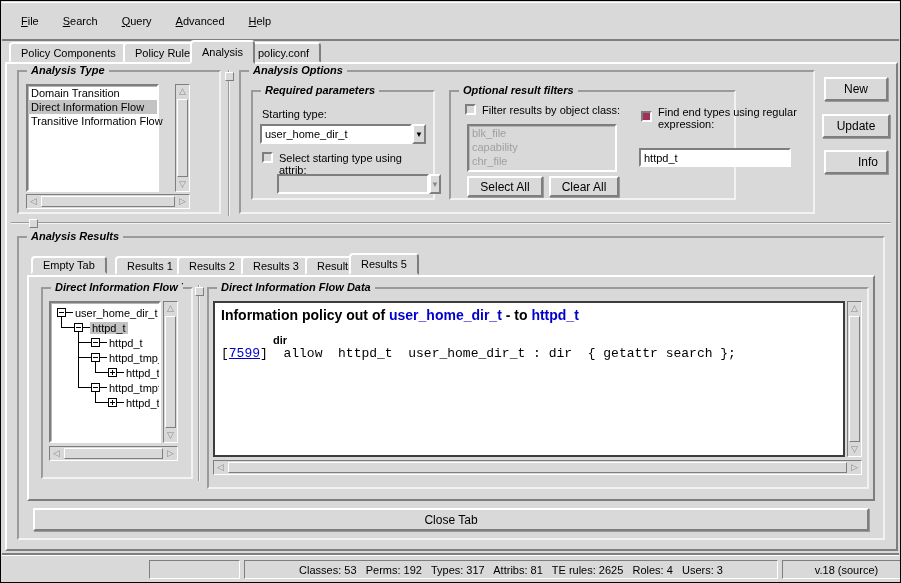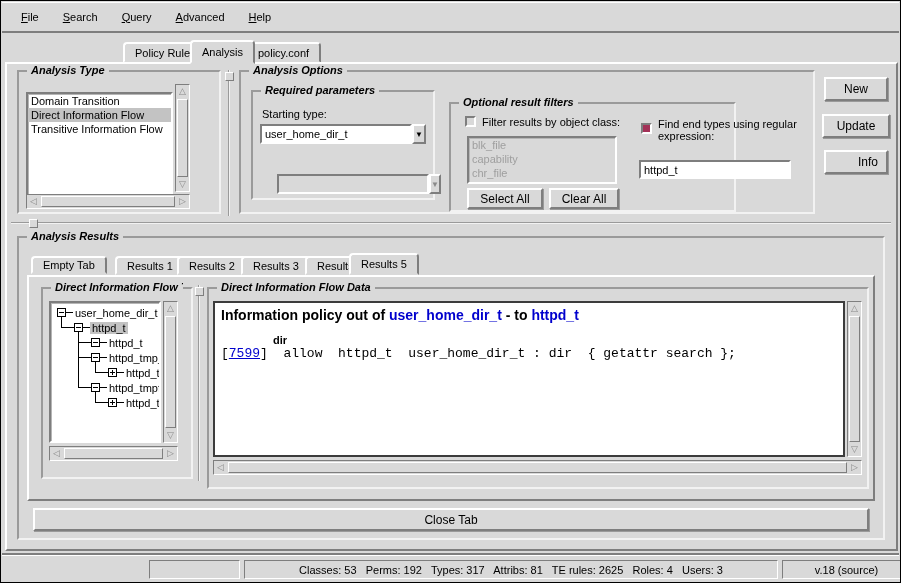--- a/index.html
+++ b/index.html
@@ -12,21 +12,21 @@
   #window {
     position:relative; width:901px; height:583px;
     background:#d9d9d9;
     border:1px solid #000;
     overflow:hidden;
   }
   
   .raised   { border:2px solid; border-color:#ffffff #7e7e7e #7e7e7e #ffffff; background:#d9d9d9; }
   
   #menubar {
-    position:absolute; left:1px; top:1px; right:1px; height:31px;
+    position:absolute; left:1px; top:1px; right:1px; height:39px;
     background:#d9d9d9; border-bottom:2px solid; border-color:#7e7e7e;
     border-bottom-color:#7e7e7e; box-shadow:0 1px 0 #ffffff inset;
     display:flex; align-items:center; padding-left:10px; gap:6px;
   }
   .menu-item { padding:3px 9px; cursor:default; display:inline-block; }
   .menu-item::first-letter { text-decoration:underline; }
   
   .tab {
     position:absolute; height:21px; padding:0 10px;
     border:2px solid; border-color:#ffffff #7e7e7e transparent #ffffff;
@@ -124,29 +124,30 @@
 <div id="window">
 
   <div id="menubar">
     <span class="menu-item">File</span>
     <span class="menu-item">Search</span>
     <span class="menu-item">Query</span>
     <span class="menu-item">Advanced</span>
     <span class="menu-item">Help</span>
   </div>
 
+  <div class="tab" style="left:8px; top:41px;">Policy Components</div>
   <div class="tab" style="left:122px; top:41px;">Policy Rules</div>
   <div class="tab active" style="left:189px; top:39px;">Analysis</div>
   <div class="tab" style="left:245px; top:41px;">policy.conf</div>
 
   <div id="page-frame">
 
     <div class="lframe" style="left:10px; top:6px; width:204px; height:144px;">
       <span class="lf-title">Analysis Type</span>
-      <div class="whitebox" style="position:absolute; left:7px; top:20px; width:147px; height:108px;">
+      <div class="whitebox" style="position:absolute; left:7px; top:12px; width:133px; height:108px;">
         <div class="lb-item">Domain Transition</div>
         <div class="lb-item selected">Direct Information Flow</div>
         <div class="lb-item">Transitive Information Flow</div>
       </div>
       <div class="sb" style="left:156px; top:12px; width:15px; height:108px;">
         <span class="arr" style="top:0; left:0;">△</span>
         <div class="thumb" style="left:1px; right:1px; top:14px; bottom:14px;"></div>
         <span class="arr" style="bottom:0; left:0;">▽</span>
       </div>
       <div class="sb" style="left:7px; top:122px; width:164px; height:15px;">
@@ -162,27 +163,31 @@
     <div class="lframe" style="left:232px; top:6px; width:576px; height:144px;">
       <span class="lf-title">Analysis Options</span>
 
       <div class="lframe" style="left:10px; top:18px; width:184px; height:110px;">
         <span class="lf-title">Required parameters</span>
         <div class="static" style="position:absolute; left:9px; top:16px;">Starting type:</div>
         <div class="combo" style="left:7px; top:32px; width:166px;">
           <input class="combo-entry" value="user_home_dir_t" style="">
           <div class="combo-btn">▼</div>
         </div>
+        <div class="cb-row" style="left:9px; top:60px; width:168px;">
+          <span class="cb"></span>
+          <span class="static">Select starting type using attrib:</span>
+        </div>
         <div class="combo disabled" style="left:24px; top:82px; width:134px;">
           <input class="combo-entry" disabled="" value="" style="">
           <div class="combo-btn">▼</div>
         </div>
       </div>
 
-      <div class="lframe" style="left:208px; top:30px; width:287px; height:110px;">
+      <div class="lframe" style="left:208px; top:18px; width:287px; height:110px;">
         <span class="lf-title">Optional result filters</span>
 
         <div class="cb-row" style="left:14px; top:12px;">
           <span class="cb"></span>
           <span class="static">Filter results by object class:</span>
         </div>
         <div class="whitebox" style="position:absolute; left:16px; top:32px; width:150px; height:48px; background:#d9d9d9;">
           <div class="lb-item disabled">blk_file</div>
           <div class="lb-item disabled">capability</div>
           <div class="lb-item disabled">chr_file</div>

